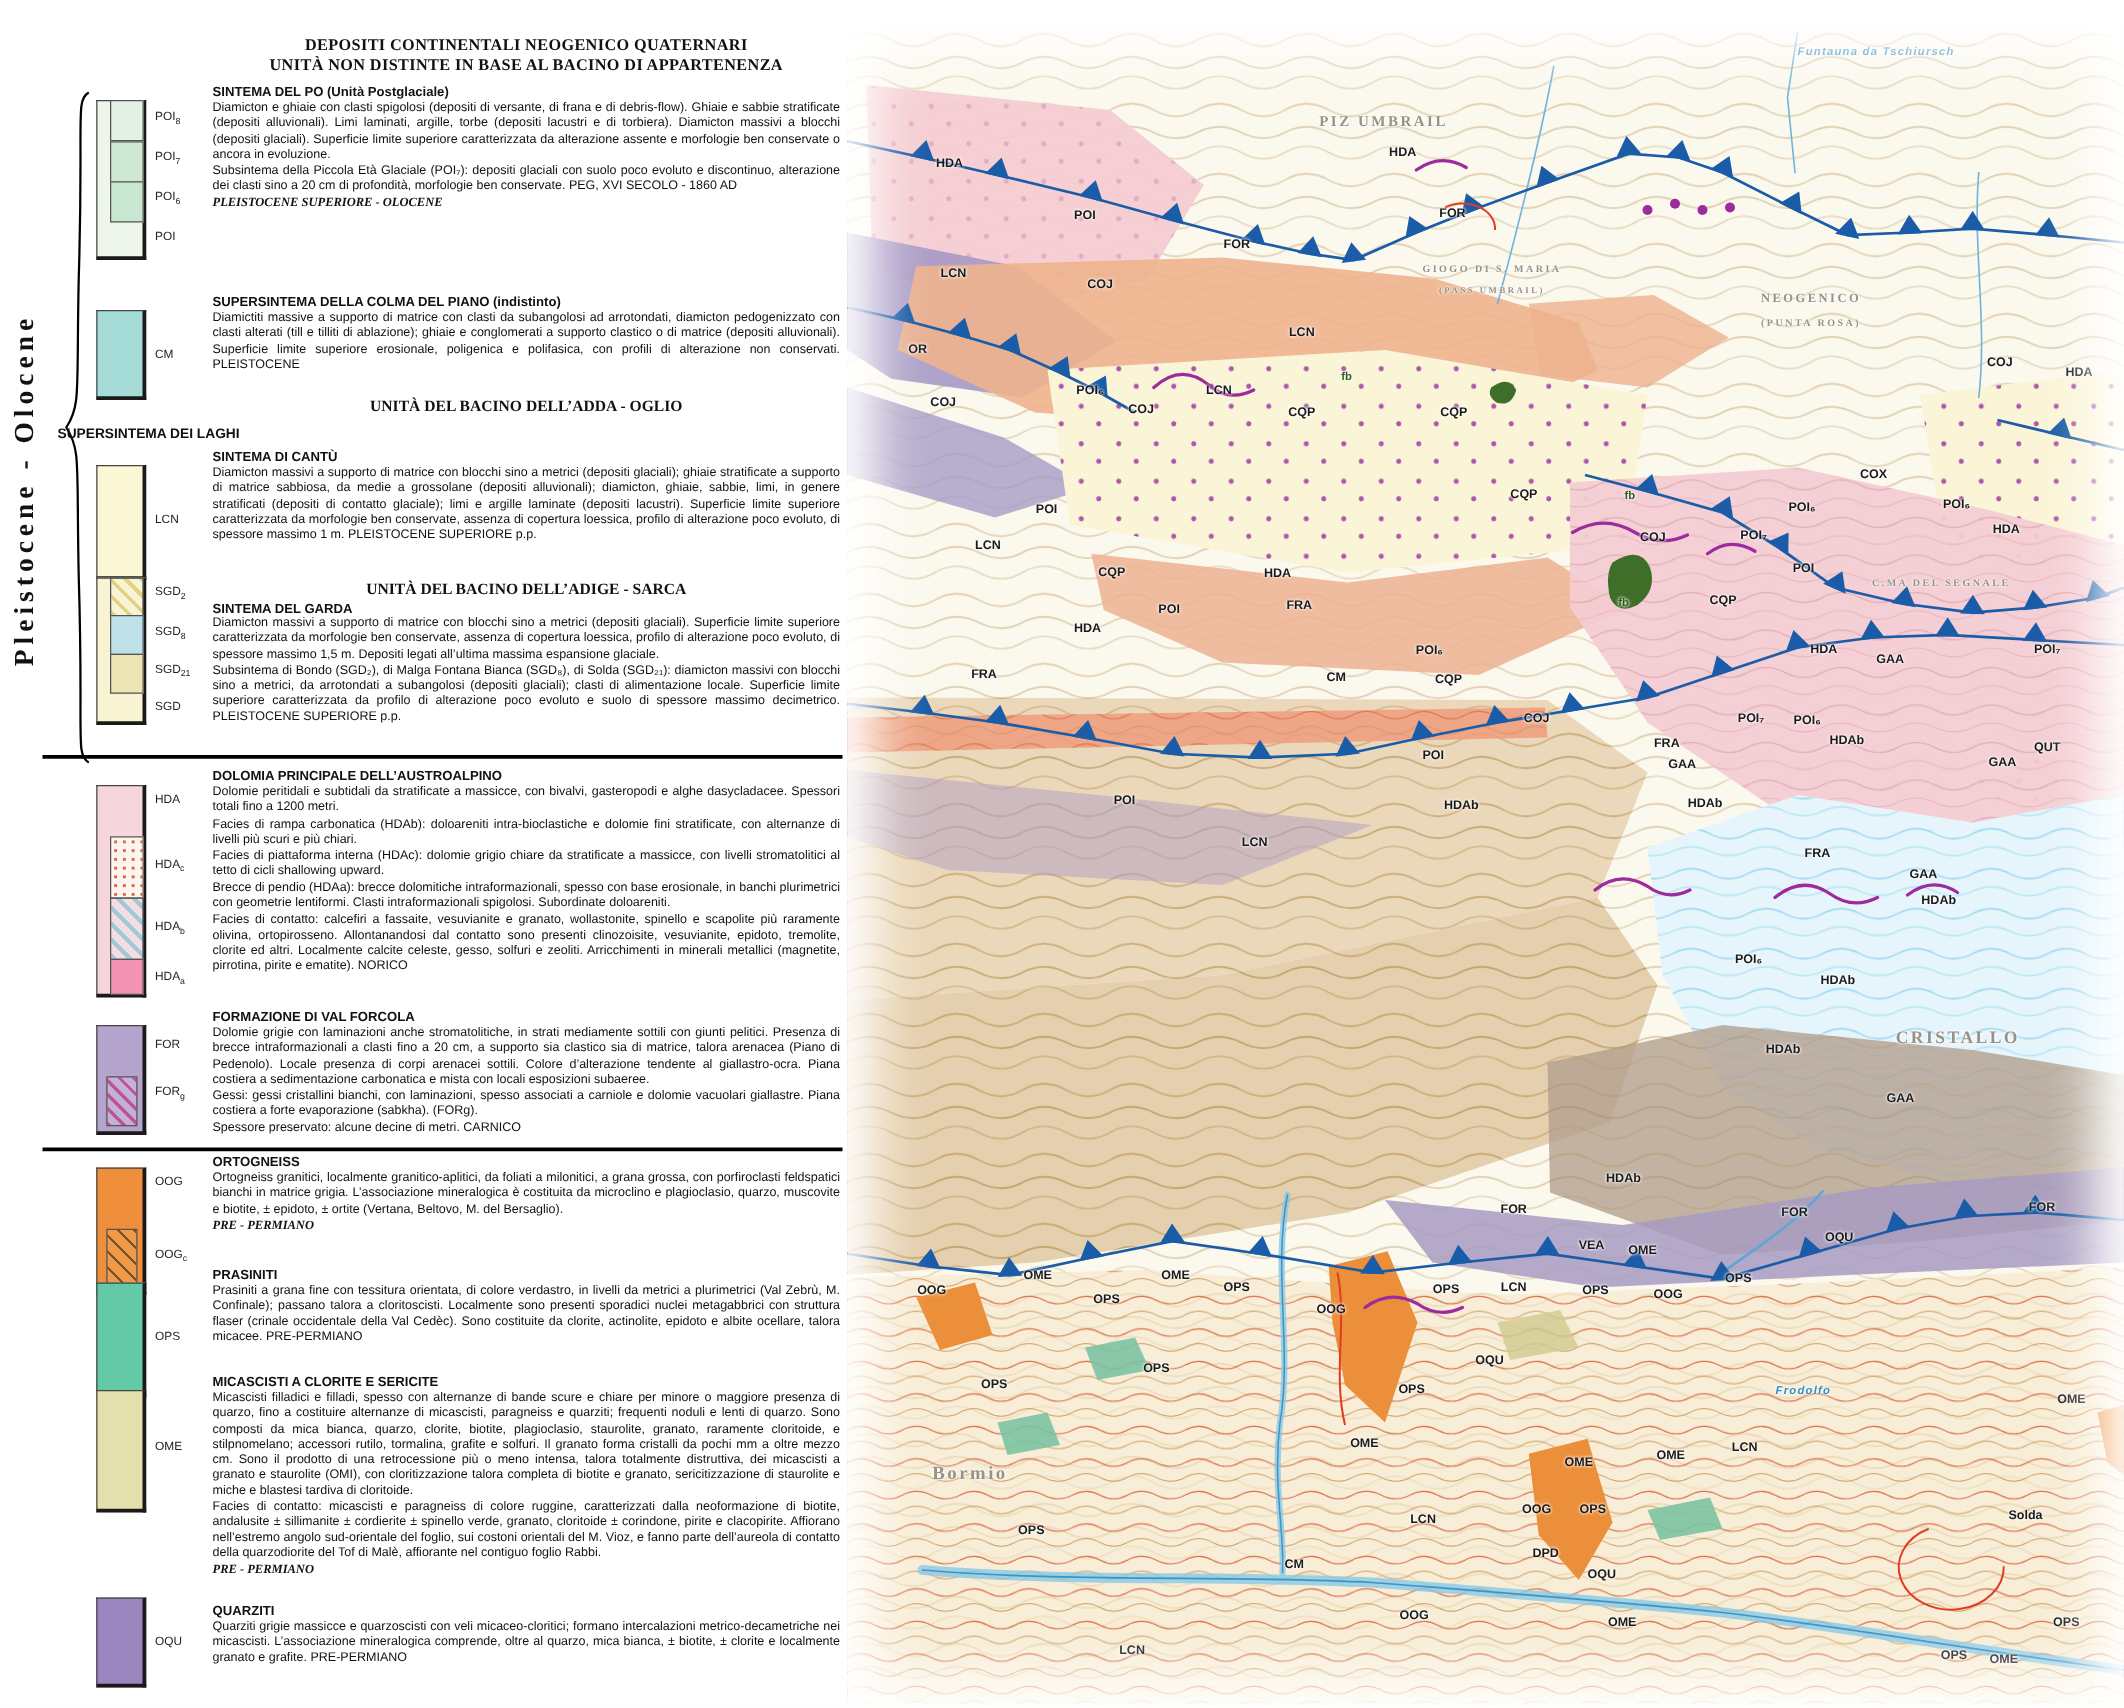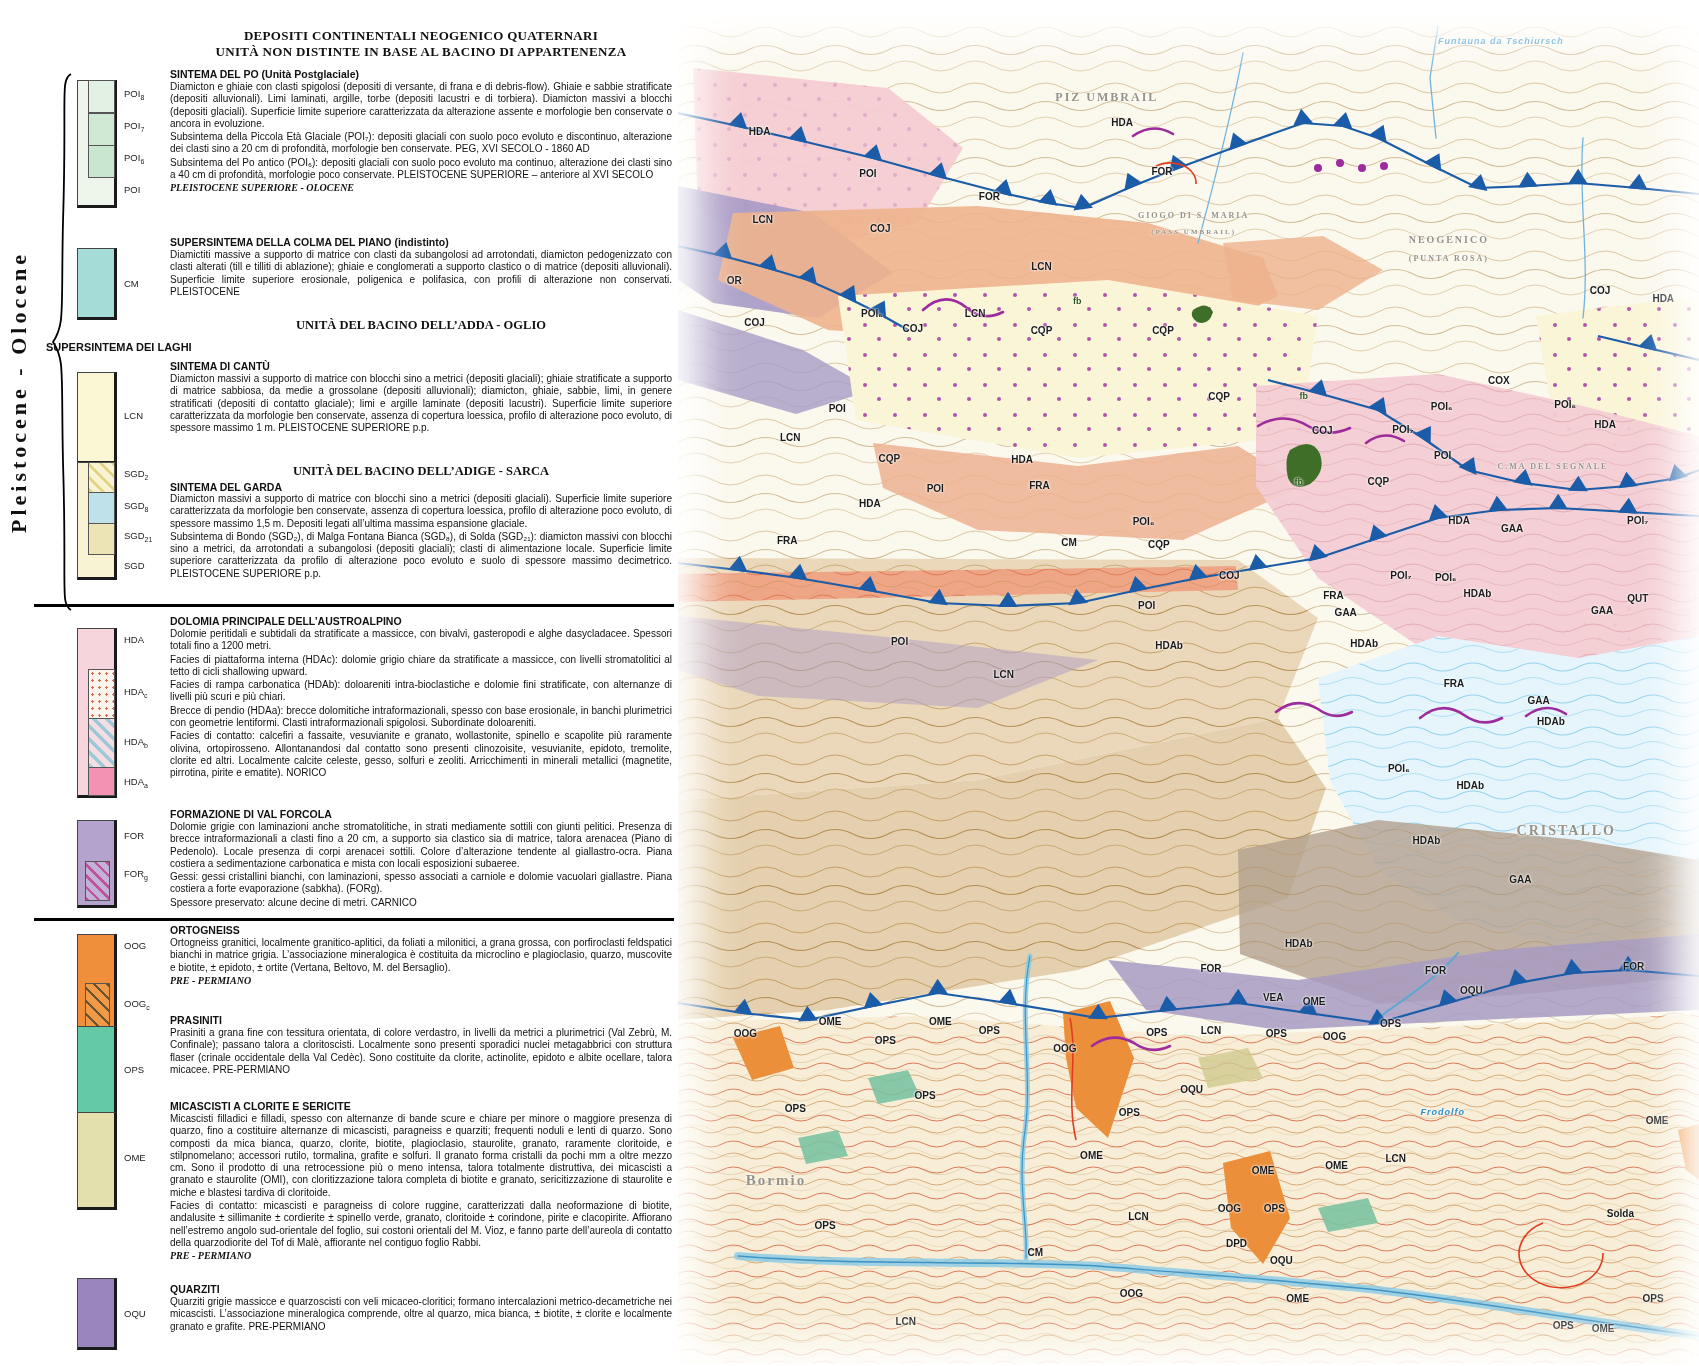--- a/index.html
+++ b/index.html
@@ -64,21 +64,20 @@
     <div class="cell" style="right:-1px;top:32px;width:27px;height:33px;background:#cfe8d4"></div>
     <div class="cell" style="right:-1px;top:64px;width:27px;height:33px;background:#c9e6d0"></div>
   </div>
   <span class="code" style="top:88px"><span>POI</span><sub>8</sub></span>
   <span class="code" style="top:120px"><span>POI</span><sub>7</sub></span>
   <span class="code" style="top:152px"><span>POI</span><sub>6</sub></span>
   <span class="code" style="top:184px"><span>POI</span><sub></sub></span>
   <div class="body" style="top:81px">
     <p>Diamicton e ghiaie con clasti spigolosi (depositi di versante, di frana e di debris-flow). Ghiaie e sabbie stratificate (depositi alluvionali). Limi laminati, argille, torbe (depositi lacustri e di torbiera). Diamicton massivi a blocchi (depositi glaciali). Superficie limite superiore caratterizzata da alterazione assente e morfologie ben conservate o ancora in evoluzione.</p>
     <p>Subsintema della Piccola Età Glaciale (POI₇): depositi glaciali con suolo poco evoluto e discontinuo, alterazione dei clasti sino a 20 cm di profondità, morfologie ben conservate. PEG, XVI SECOLO - 1860 AD</p>
-    <p>Subsintema del Po antico (POI₆): depositi glaciali con suolo poco evoluto ma continuo, alterazione dei clasti sino a 40 cm di profondità, morfologie poco conservate. PLEISTOCENE SUPERIORE – anteriore al XVI SECOLO</p>
     <p class="era">PLEISTOCENE SUPERIORE - OLOCENE</p>
   </div>
 
   <div class="ehead" style="top:236px">SUPERSINTEMA DELLA COLMA DEL PIANO (indistinto)</div>
   <div class="sw" style="left:77px;top:248px;width:40px;height:72px;background:#a6dcd8"></div>
   <span class="code" style="top:278px"><span>CM</span><sub></sub></span>
   <div class="body" style="top:249px">
     <p>Diamictiti massive a supporto di matrice con clasti da subangolosi ad arrotondati, diamicton pedogenizzato con clasti alterati (till e tilliti di ablazione); ghiaie e conglomerati a supporto clastico o di matrice (depositi alluvionali). Superficie limite superiore erosionale, poligenica e polifasica, con profili di alterazione non conservati. PLEISTOCENE</p>
   </div>
 
@@ -116,22 +115,22 @@
     <div class="cell dots-o" style="right:-1px;top:40px;width:27px;height:50px"></div>
     <div class="cell hatch-t" style="right:-1px;top:89px;width:27px;height:50px"></div>
     <div class="cell" style="right:-1px;top:138px;width:27px;height:29px;background:#f492b4"></div>
   </div>
   <span class="code" style="top:634px"><span>HDA</span><sub></sub></span>
   <span class="code" style="top:686px"><span>HDA</span><sub>c</sub></span>
   <span class="code" style="top:736px"><span>HDA</span><sub>b</sub></span>
   <span class="code" style="top:776px"><span>HDA</span><sub>a</sub></span>
   <div class="body" style="top:628px">
     <p>Dolomie peritidali e subtidali da stratificate a massicce, con bivalvi, gasteropodi e alghe dasycladacee. Spessori totali fino a 1200 metri.</p>
+    <p>Facies di rampa carbonatica (HDAb): doloareniti intra-bioclastiche e dolomie fini stratificate, con alternanze di livelli più scuri e più chiari.</p>
     <p>Facies di piattaforma interna (HDAc): dolomie grigio chiare da stratificate a massicce, con livelli stromatolitici al tetto di cicli shallowing upward.</p>
-    <p>Facies di rampa carbonatica (HDAb): doloareniti intra-bioclastiche e dolomie fini stratificate, con alternanze di livelli più scuri e più chiari.</p>
     <p>Brecce di pendio (HDAa): brecce dolomitiche intraformazionali, spesso con base erosionale, in banchi plurimetrici con geometrie lentiformi. Clasti intraformazionali spigolosi. Subordinate doloareniti.</p>
     <p>Facies di contatto: calcefiri a fassaite, vesuvianite e granato, wollastonite, spinello e scapolite più raramente olivina, ortopirosseno. Allontanandosi dal contatto sono presenti clinozoisite, vesuvianite, epidoto, tremolite, clorite ed altri. Localmente calcite celeste, gesso, solfuri e zeoliti. Arricchimenti in minerali metallici (magnetite, pirrotina, pirite e ematite). NORICO</p>
   </div>
 
   <div class="ehead" style="top:808px">FORMAZIONE DI VAL FORCOLA</div>
   <div class="sw" style="left:77px;top:820px;width:40px;height:88px;background:#b4a3cd">
     <div class="cell hatch-p" style="left:7px;bottom:4px;width:25px;height:40px"></div>
   </div>
   <span class="code" style="top:830px"><span>FOR</span><sub></sub></span>
   <span class="code" style="top:868px"><span>FOR</span><sub>g</sub></span>

